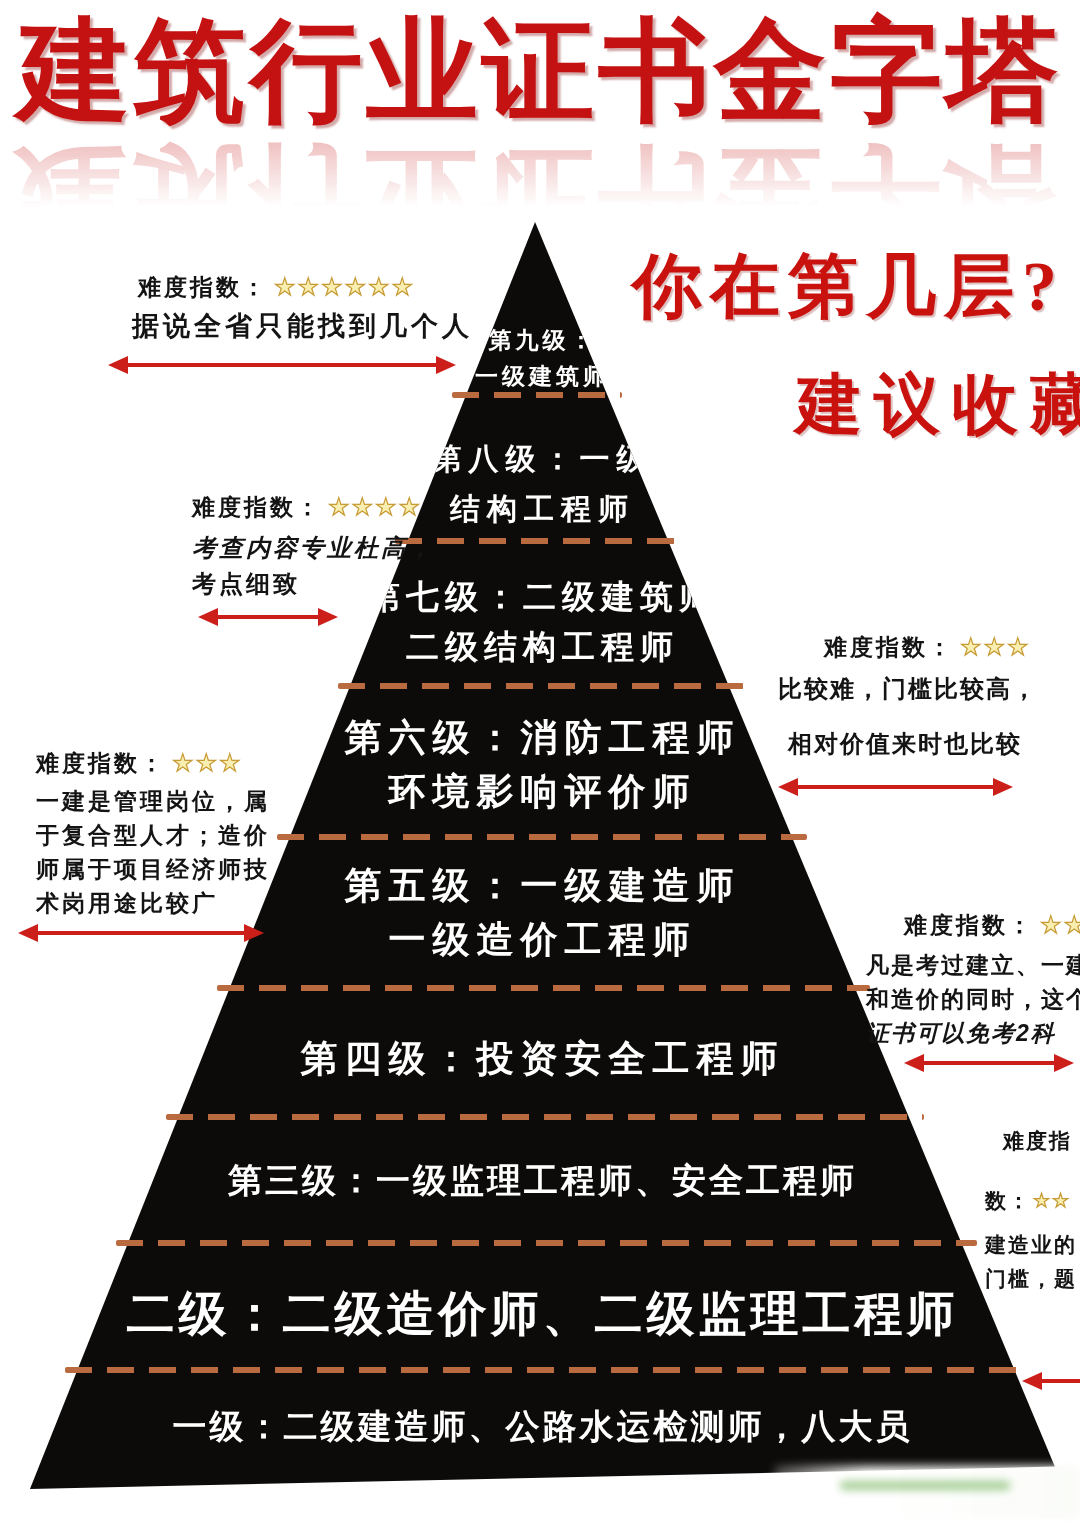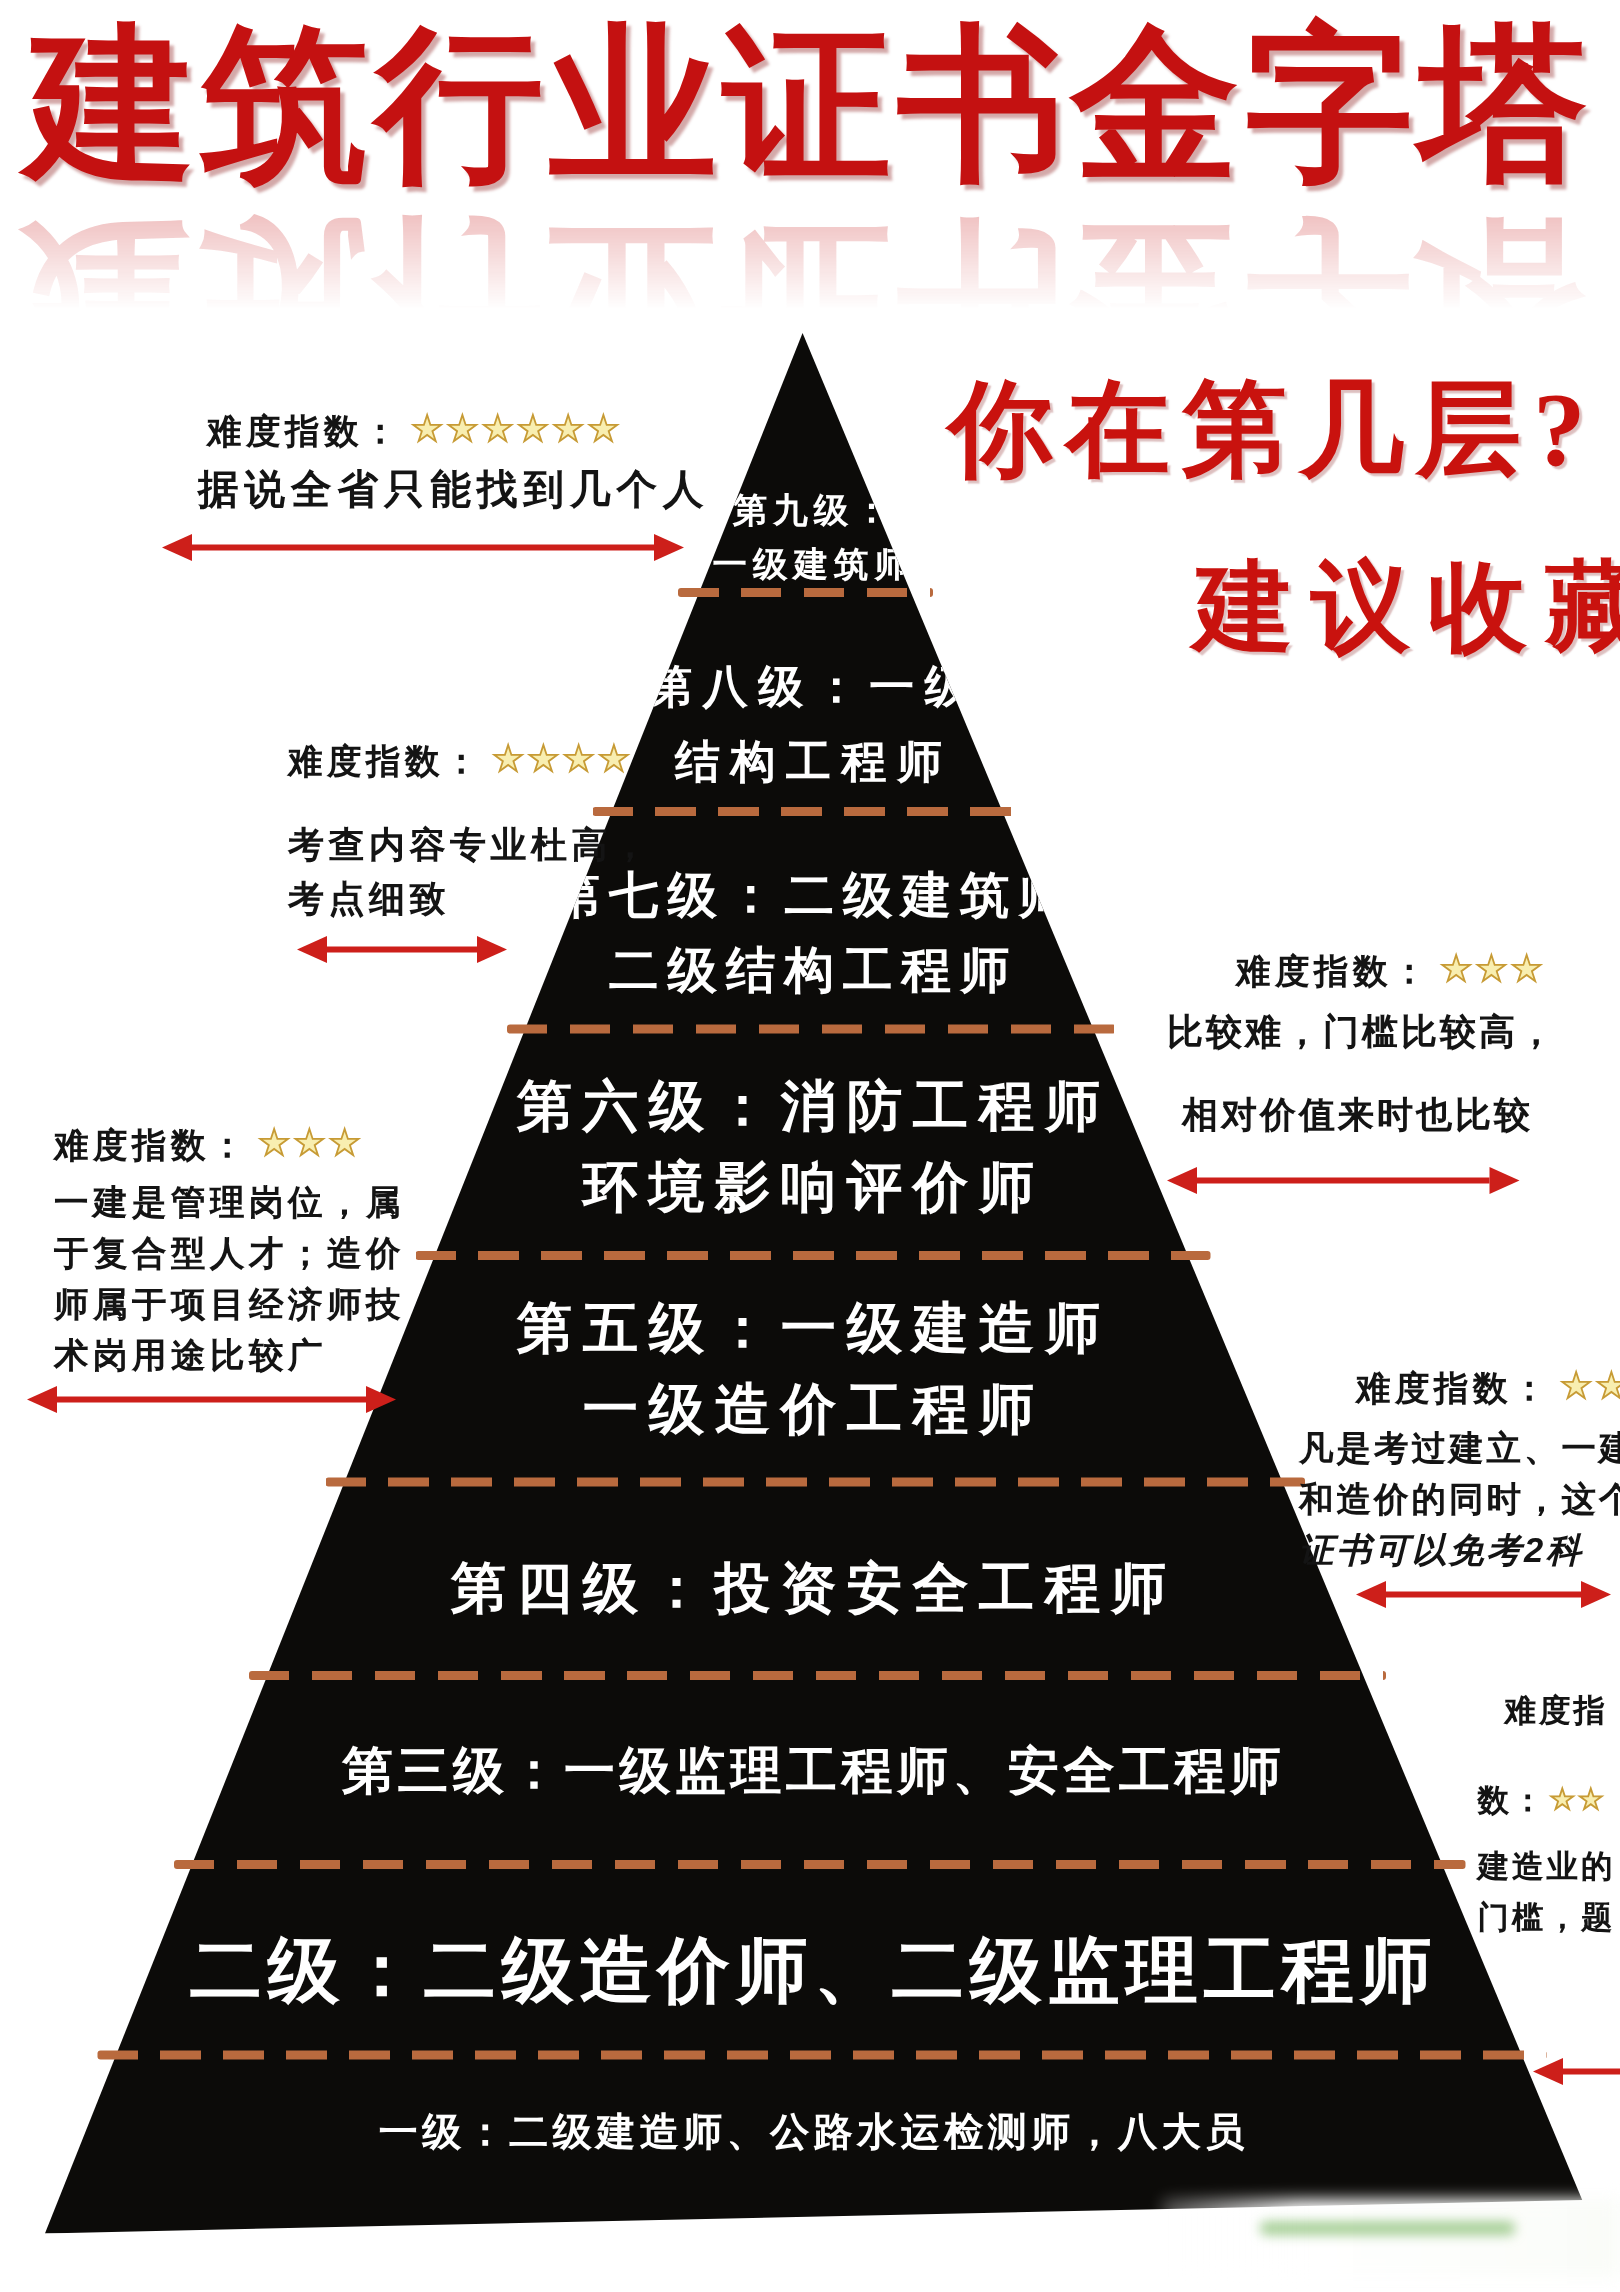--- a/index.html
+++ b/index.html
@@ -42,21 +42,21 @@
   .lvl{position:absolute;left:0;right:0;text-align:center;color:#ffffff;font-weight:bold;white-space:nowrap;}
   .lvl div{white-space:nowrap;}
   .lvl9{top:100px;font-size:23px;line-height:36px;letter-spacing:4px;}
   .lvl8{top:212px;font-size:30px;line-height:50px;letter-spacing:7px;}
   .lvl7{top:350px;font-size:33px;line-height:50px;letter-spacing:6px;}
   .lvl6{top:489px;font-size:37px;line-height:54px;letter-spacing:7px;}
   .lvl5{top:637px;font-size:37px;line-height:54px;letter-spacing:7px;}
   .lvl4{top:812px;font-size:37px;letter-spacing:7px;}
   .lvl3{top:936px;font-size:34px;letter-spacing:3px;}
   .lvl2{top:1060px;font-size:48px;letter-spacing:4px;}
-  .lvl1{top:1182px;font-size:26px;letter-spacing:3px;}
+  .lvl1{top:1182px;font-size:34px;letter-spacing:3px;}
   .sep{
     position:absolute;height:6px;border-radius:2px;
     background:repeating-linear-gradient(to right,#b96a3e 0px,#b96a3e 27px,transparent 27px,transparent 42px);
   }
   .sep1{left:452px;top:392px;width:170px;}
   .sep2{left:395px;top:538px;width:290px;}
   .sep3{left:338px;top:683px;width:406px;}
   .sep4{left:277px;top:834px;width:530px;}
   .sep5{left:217px;top:985px;width:653px;}
   .sep6{left:166px;top:1114px;width:758px;}
@@ -74,21 +74,21 @@
   .ah{width:0;height:0;border-top:9px solid transparent;border-bottom:9px solid transparent;}
   .ah.left{border-right:20px solid #cd1f1a;}
   .ah.right{border-left:20px solid #cd1f1a;}
   .shaft{flex:1;height:4px;background:#cd1f1a;}
   .a1{left:108px;top:272px;width:348px;}
   .a1 .ann-head{margin-left:30px;}
   .a1 .ann-line{margin-top:6px;margin-left:24px;font-size:27px;letter-spacing:4px;}
   .a1 .arrow{margin-top:12px;}
   .a2{left:192px;top:492px;width:215px;}
   .a2 .ann-line{font-size:24px;line-height:36px;letter-spacing:3px;}
-  .a2 .ann-line.first{margin-top:24px;}
+  .a2 .ann-line.first{margin-top:8px;font-style:italic;}
   .a2 .arrow{margin-top:6px;margin-left:6px;width:140px;}
   .a3{left:778px;top:632px;width:235px;}
   .a3 .ann-head{margin-left:46px;}
   .a3 .ann-line{font-size:24px;line-height:37px;letter-spacing:2px;}
   .a3 .ann-line.first{margin-top:8px;}
   .a3 .ann-line.indent{margin-left:10px;margin-top:18px;}
   .a3 .arrow{margin-top:16px;}
   .a4{left:36px;top:748px;width:232px;}
   .a4 .ann-line{font-size:23px;line-height:34px;letter-spacing:3px;}
   .a4 .ann-line.first{margin-top:6px;}

